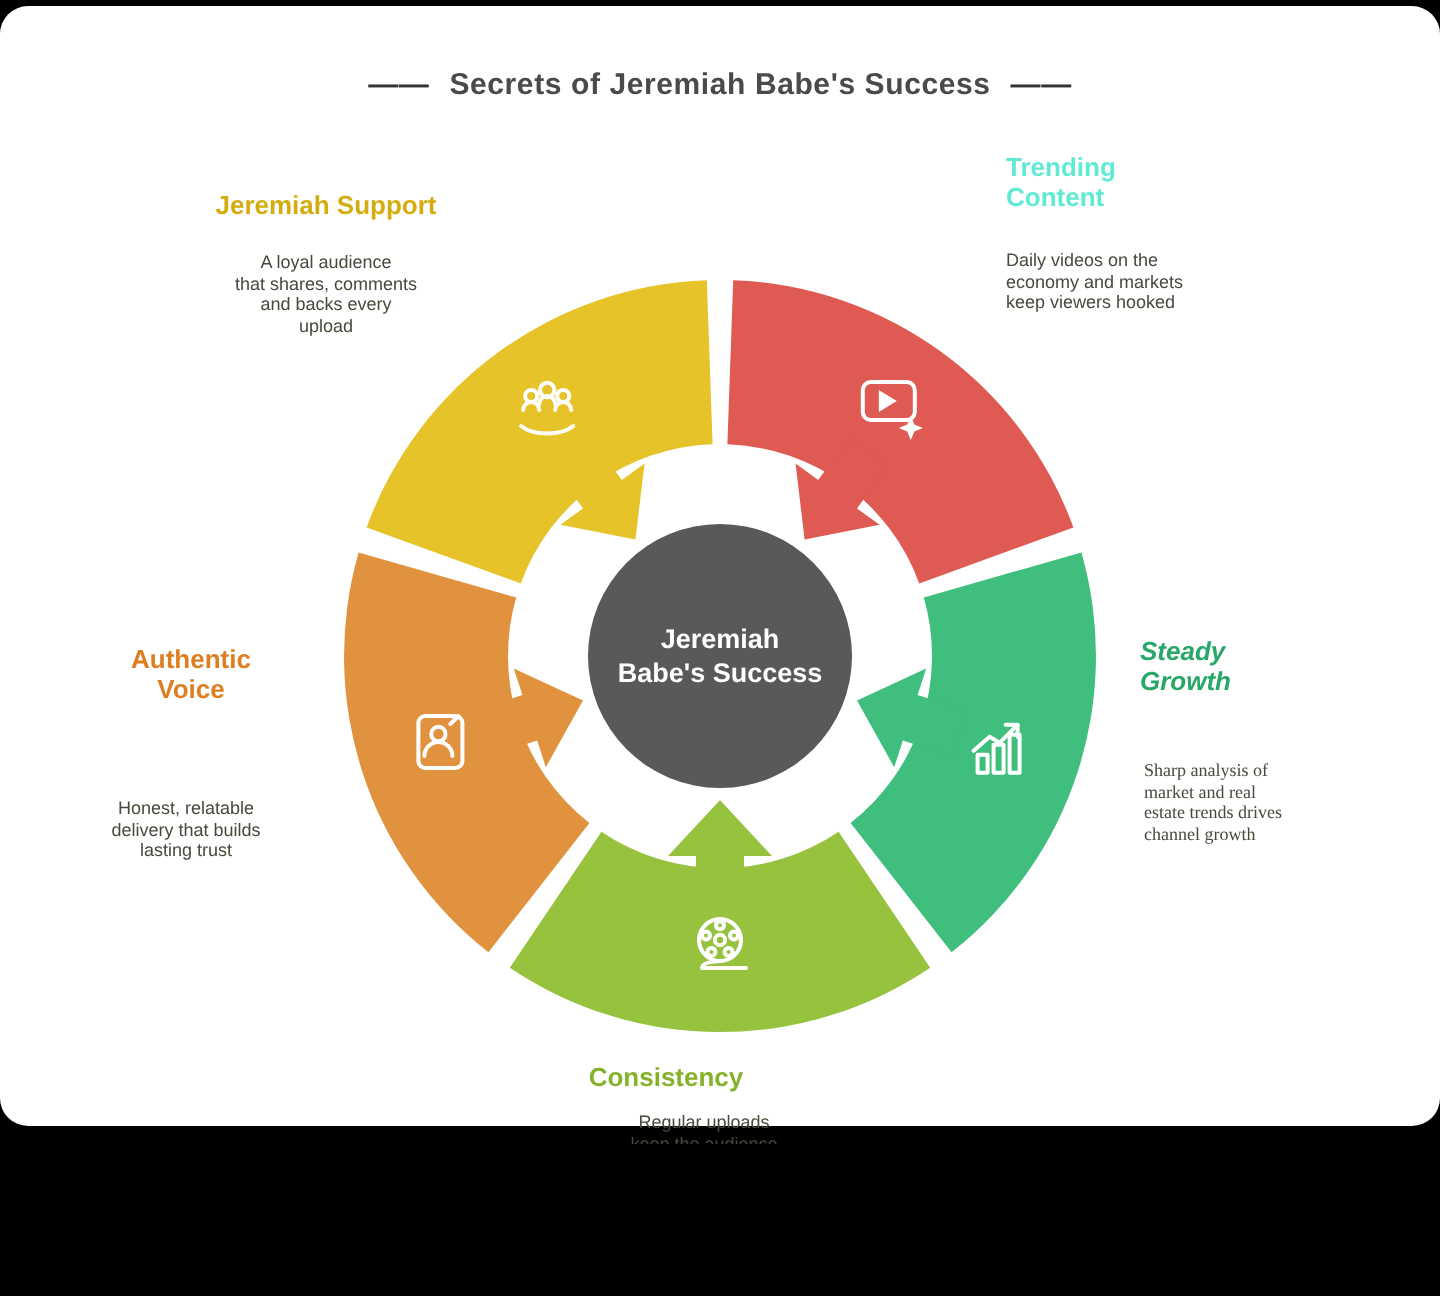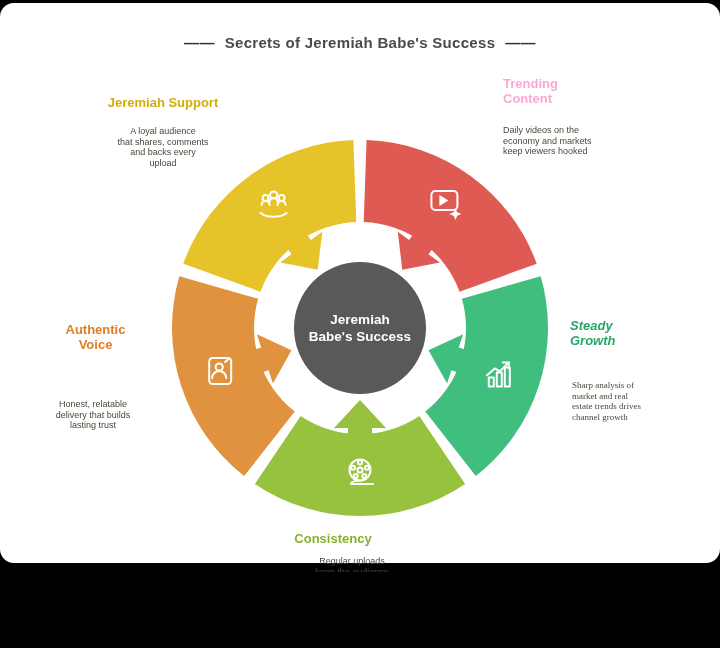--- a/index.html
+++ b/index.html
@@ -5,21 +5,21 @@
   html,body{margin:0;padding:0;background:#000;}
   .frame{position:relative;width:720px;height:572px;background:#000;overflow:hidden;
          font-family:"Liberation Sans",sans-serif;}
   .page{position:absolute;left:0;right:0;top:3px;bottom:9px;background:#fff;border-radius:14px;}
   .title-row{position:absolute;top:34px;left:0;width:720px;text-align:center;
              font-size:15px;font-weight:bold;color:#4a4a4a;letter-spacing:.3px;}
   .title-row .rule{color:#333;margin:0 10px;}
   .diagram{position:absolute;left:0;top:0;width:720px;height:648px;}
   .callout-title{position:absolute;font-size:13px;font-weight:bold;line-height:15px;white-space:pre-line;}
   .callout-desc{position:absolute;font-size:9px;line-height:10.5px;color:#49483c;white-space:pre-line;}
-  .c-yellow{color:#d4ac0e;} .c-red{color:#f9a8d4;} .c-green{color:#27a768;}
+  .c-yellow{color:#d4ac0e;} .c-red{color:#5eead4;} .c-green{color:#27a768;}
   .c-lgreen{color:#85b22a;} .c-orange{color:#dd7e21;}
   .t-center{text-align:center;} .t-left{text-align:left;}
   
   .yellow-title{left:78px;top:95px;width:170px;}
   .yellow-desc{left:78px;top:126px;width:170px;}
   .red-title{left:503px;top:76px;width:120px;}
   .red-desc{left:503px;top:125px;width:140px;}
   .green-title{left:570px;top:318px;width:120px;font-style:italic;}
   .green-desc{left:572px;top:380px;width:125px;font-family:Liberation Serif, serif;}
   .lg-title{left:243px;top:531px;width:180px;}

